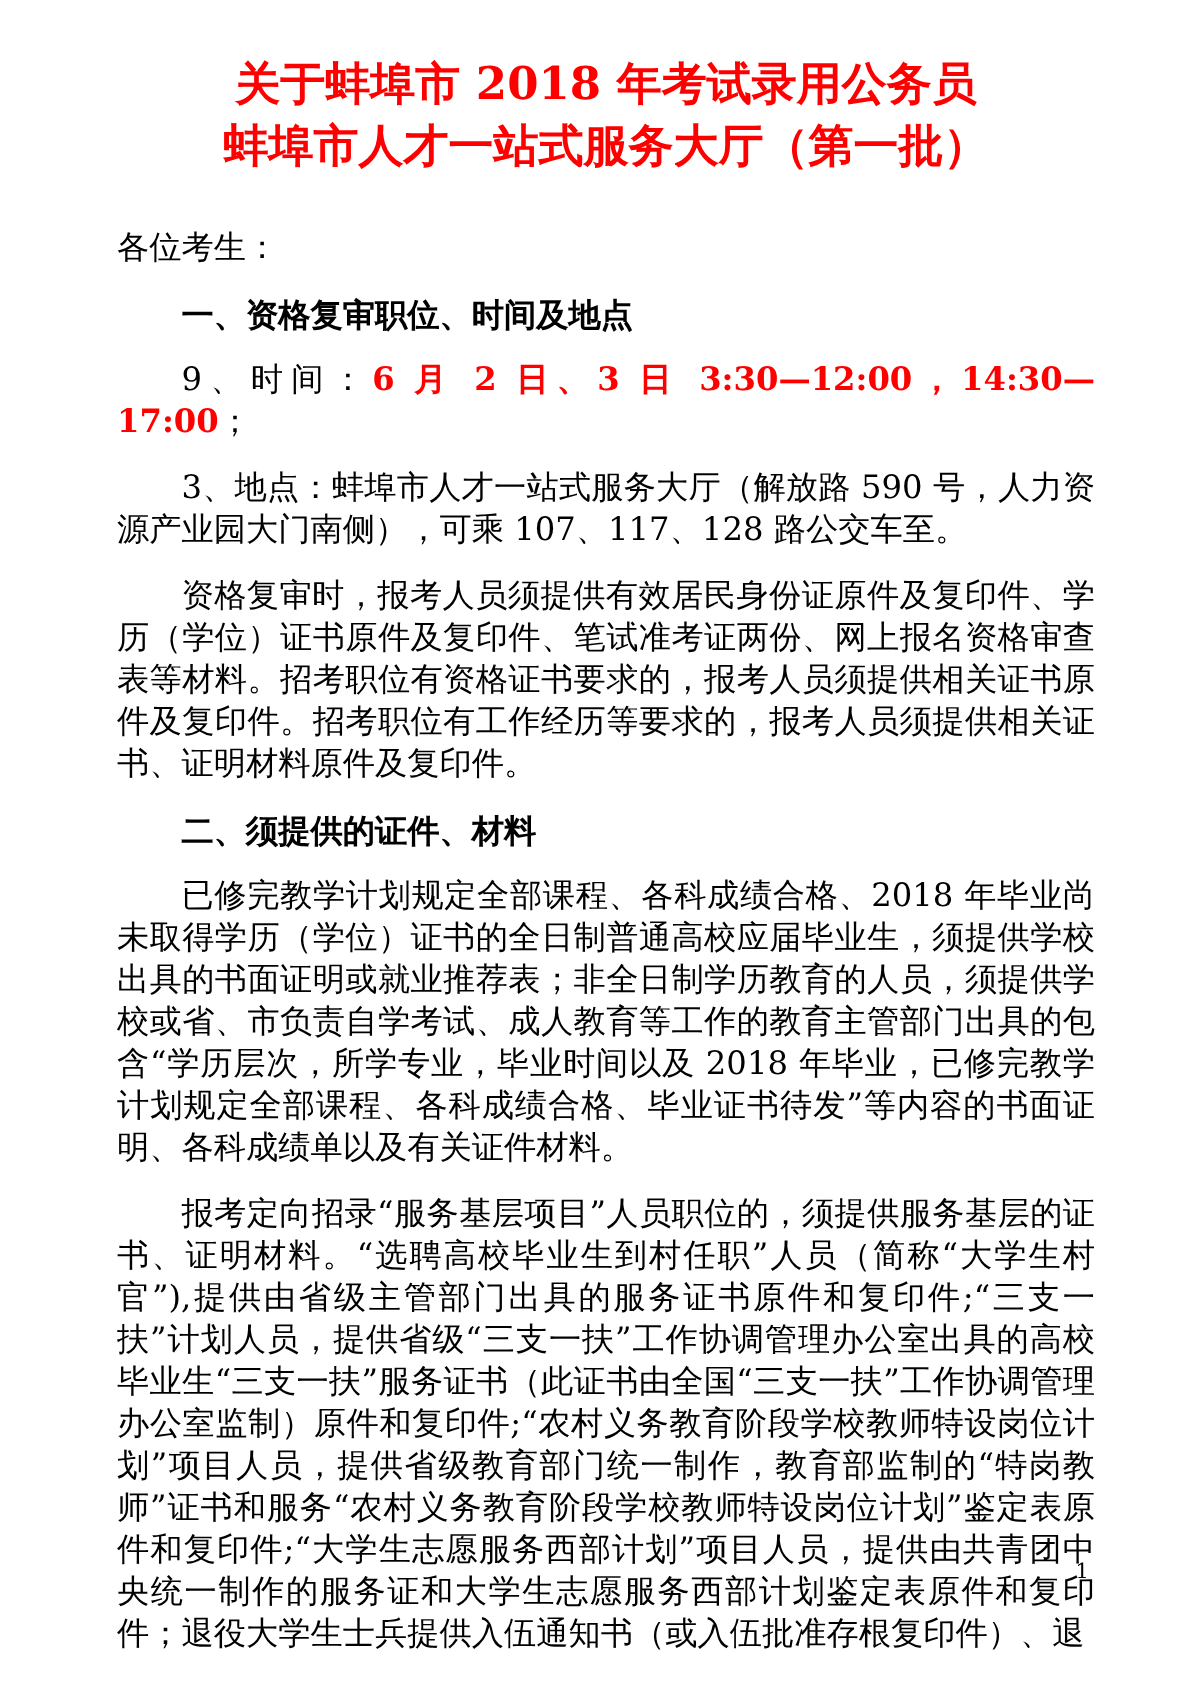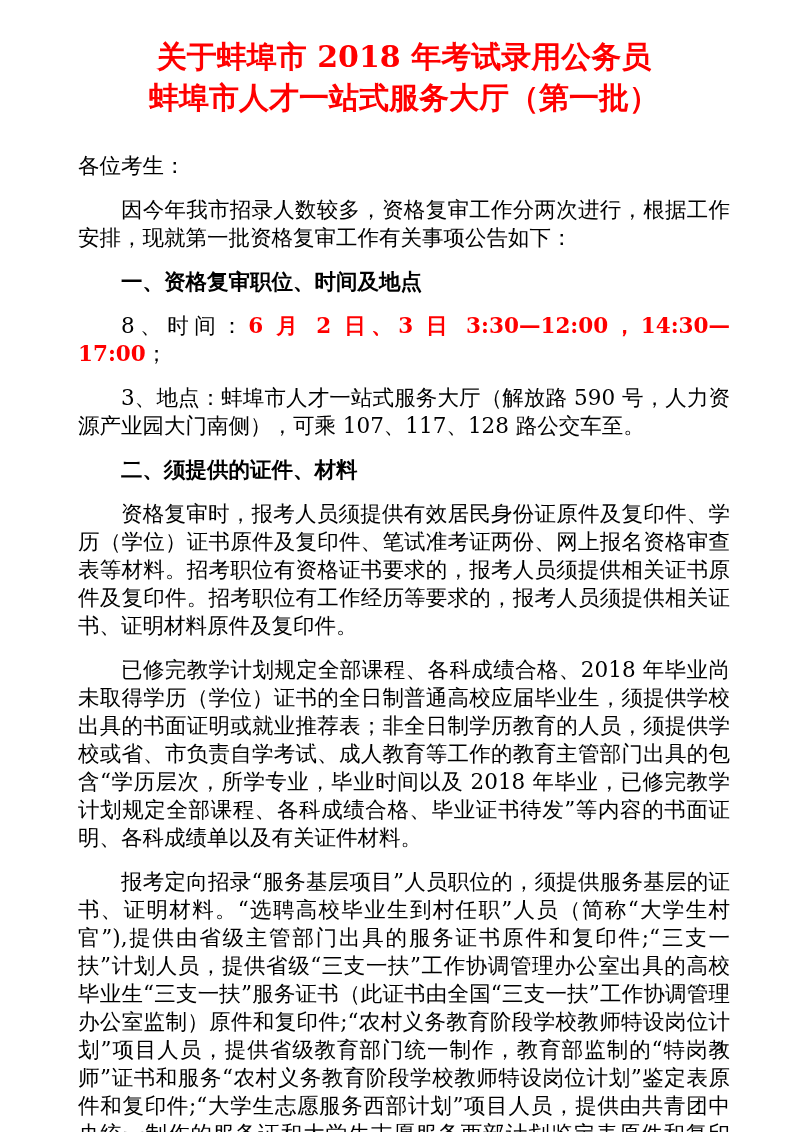--- a/index.html
+++ b/index.html
@@ -60,32 +60,31 @@
 
     <div class="doc-title">
       <div>关于蚌埠市 2018 年考试录用公务员</div>
       <div>蚌埠市人才一站式服务大厅（第一批）</div>
     </div>
 
     <div class="body-text">
 
       <p>各位考生：</p>
 
-      <p class="indent">因今年我市招录人数较多，资格复审工作分两次进行，根据工作安排，现就第一批资格复审工作有关事项公告如下：</p>
 
       <p class="indent sec-heading">一、资格复审职位、时间及地点</p>
 
 
-      <p class="indent"><span>8、时间：</span><span class="run-red">6 月 2 日、3 日 3:30—12:00，14:30—17:00</span><span>；</span></p>
+      <p class="indent"><span>9、时间：</span><span class="run-red">6 月 2 日、3 日 3:30—12:00，14:30—17:00</span><span>；</span></p>
 
       <p class="indent">3、地点：蚌埠市人才一站式服务大厅（解放路 590 号，人力资源产业园大门南侧），可乘 107、117、128 路公交车至。</p>
 
+      <p class="indent">资格复审时，报考人员须提供有效居民身份证原件及复印件、学历（学位）证书原件及复印件、笔试准考证两份、网上报名资格审查表等材料。招考职位有资格证书要求的，报考人员须提供相关证书原件及复印件。招考职位有工作经历等要求的，报考人员须提供相关证书、证明材料原件及复印件。</p>
+
       <p class="indent sec-heading">二、须提供的证件、材料</p>
-
-      <p class="indent">资格复审时，报考人员须提供有效居民身份证原件及复印件、学历（学位）证书原件及复印件、笔试准考证两份、网上报名资格审查表等材料。招考职位有资格证书要求的，报考人员须提供相关证书原件及复印件。招考职位有工作经历等要求的，报考人员须提供相关证书、证明材料原件及复印件。</p>
 
       <p class="indent">已修完教学计划规定全部课程、各科成绩合格、2018 年毕业尚未取得学历（学位）证书的全日制普通高校应届毕业生，须提供学校出具的书面证明或就业推荐表；非全日制学历教育的人员，须提供学校或省、市负责自学考试、成人教育等工作的教育主管部门出具的包含“学历层次，所学专业，毕业时间以及 2018 年毕业，已修完教学计划规定全部课程、各科成绩合格、毕业证书待发”等内容的书面证明、各科成绩单以及有关证件材料。</p>
 
       <p class="indent">报考定向招录“服务基层项目”人员职位的，须提供服务基层的证书、证明材料。“选聘高校毕业生到村任职”人员（简称“大学生村官”),提供由省级主管部门出具的服务证书原件和复印件;“三支一扶”计划人员，提供省级“三支一扶”工作协调管理办公室出具的高校毕业生“三支一扶”服务证书（此证书由全国“三支一扶”工作协调管理办公室监制）原件和复印件;“农村义务教育阶段学校教师特设岗位计划”项目人员，提供省级教育部门统一制作，教育部监制的“特岗教师”证书和服务“农村义务教育阶段学校教师特设岗位计划”鉴定表原件和复印件;“大学生志愿服务西部计划”项目人员，提供由共青团中央统一制作的服务证和大学生志愿服务西部计划鉴定表原件和复印件；退役大学生士兵提供入伍通知书（或入伍批准存根复印件）、退</p>
 
     </div>
   </div>
 
   <div class="page-number">1</div>
 </div>

